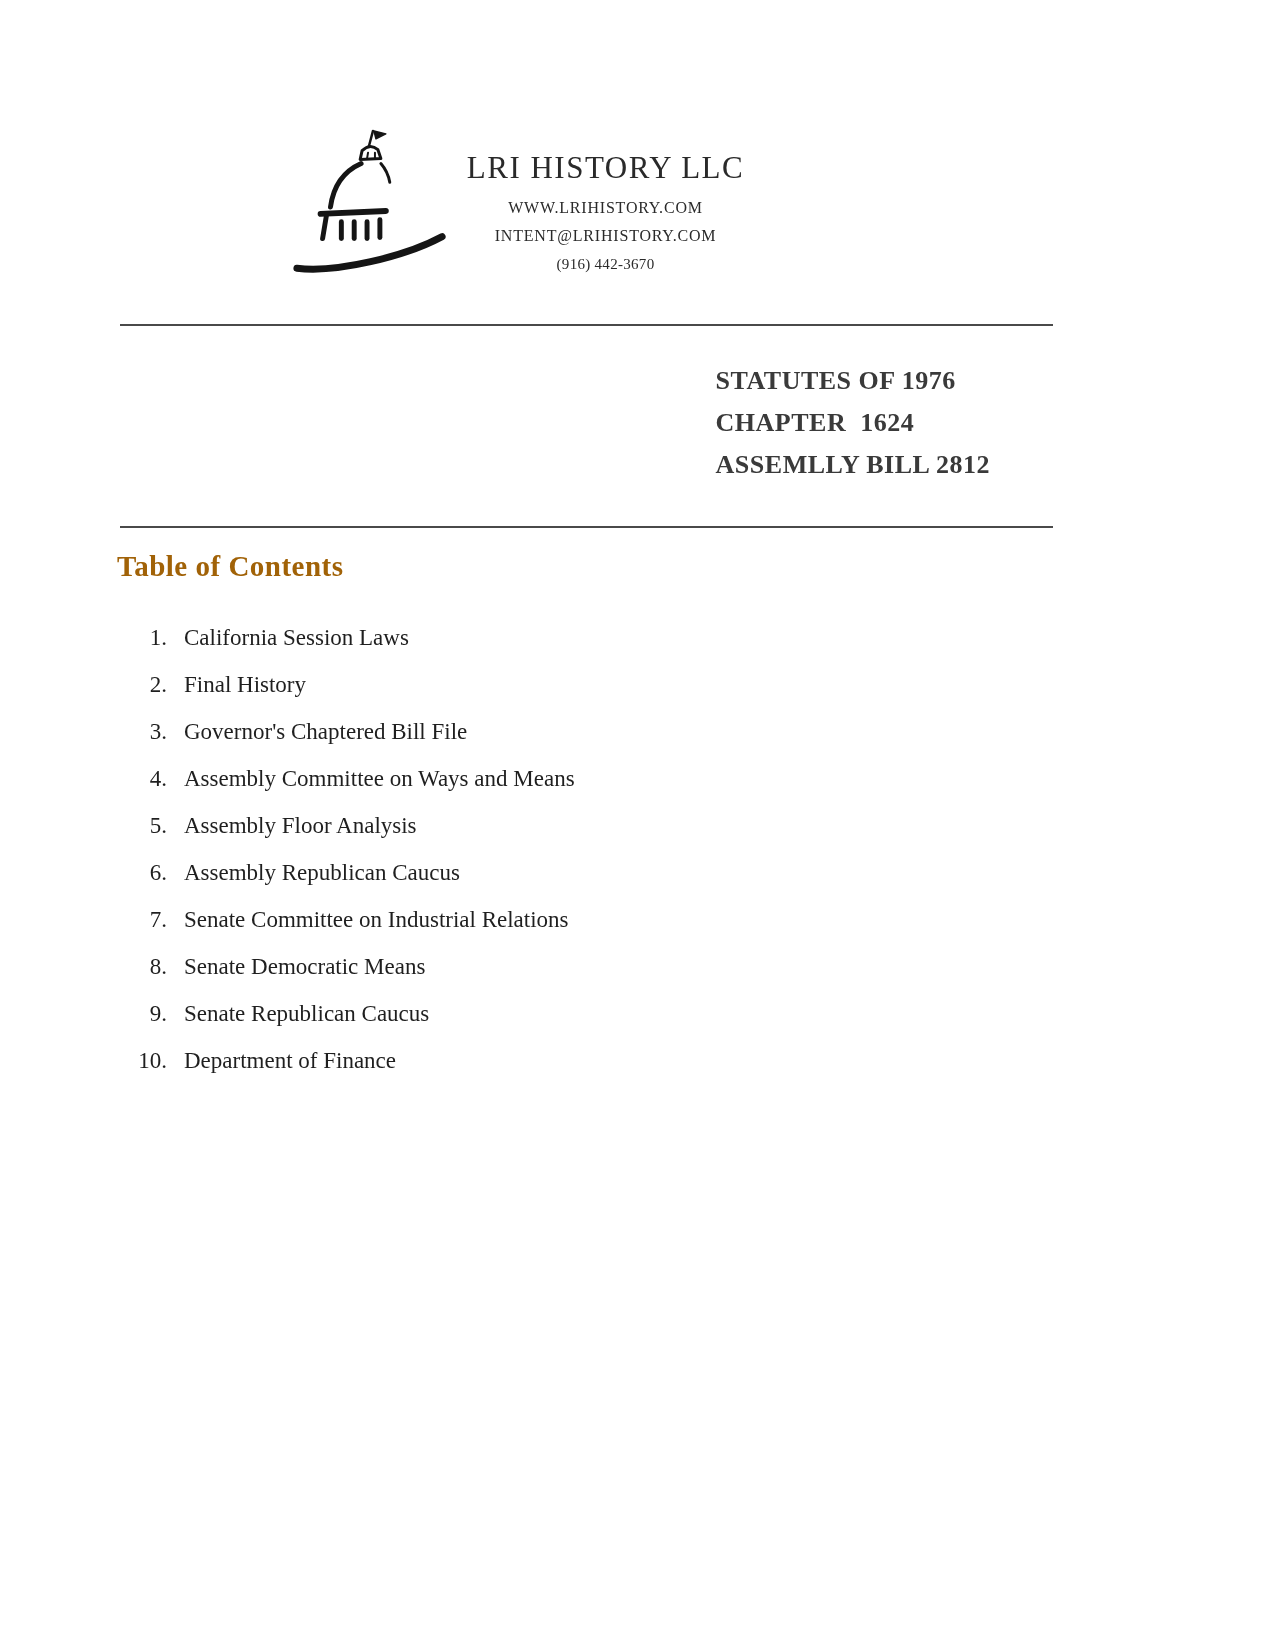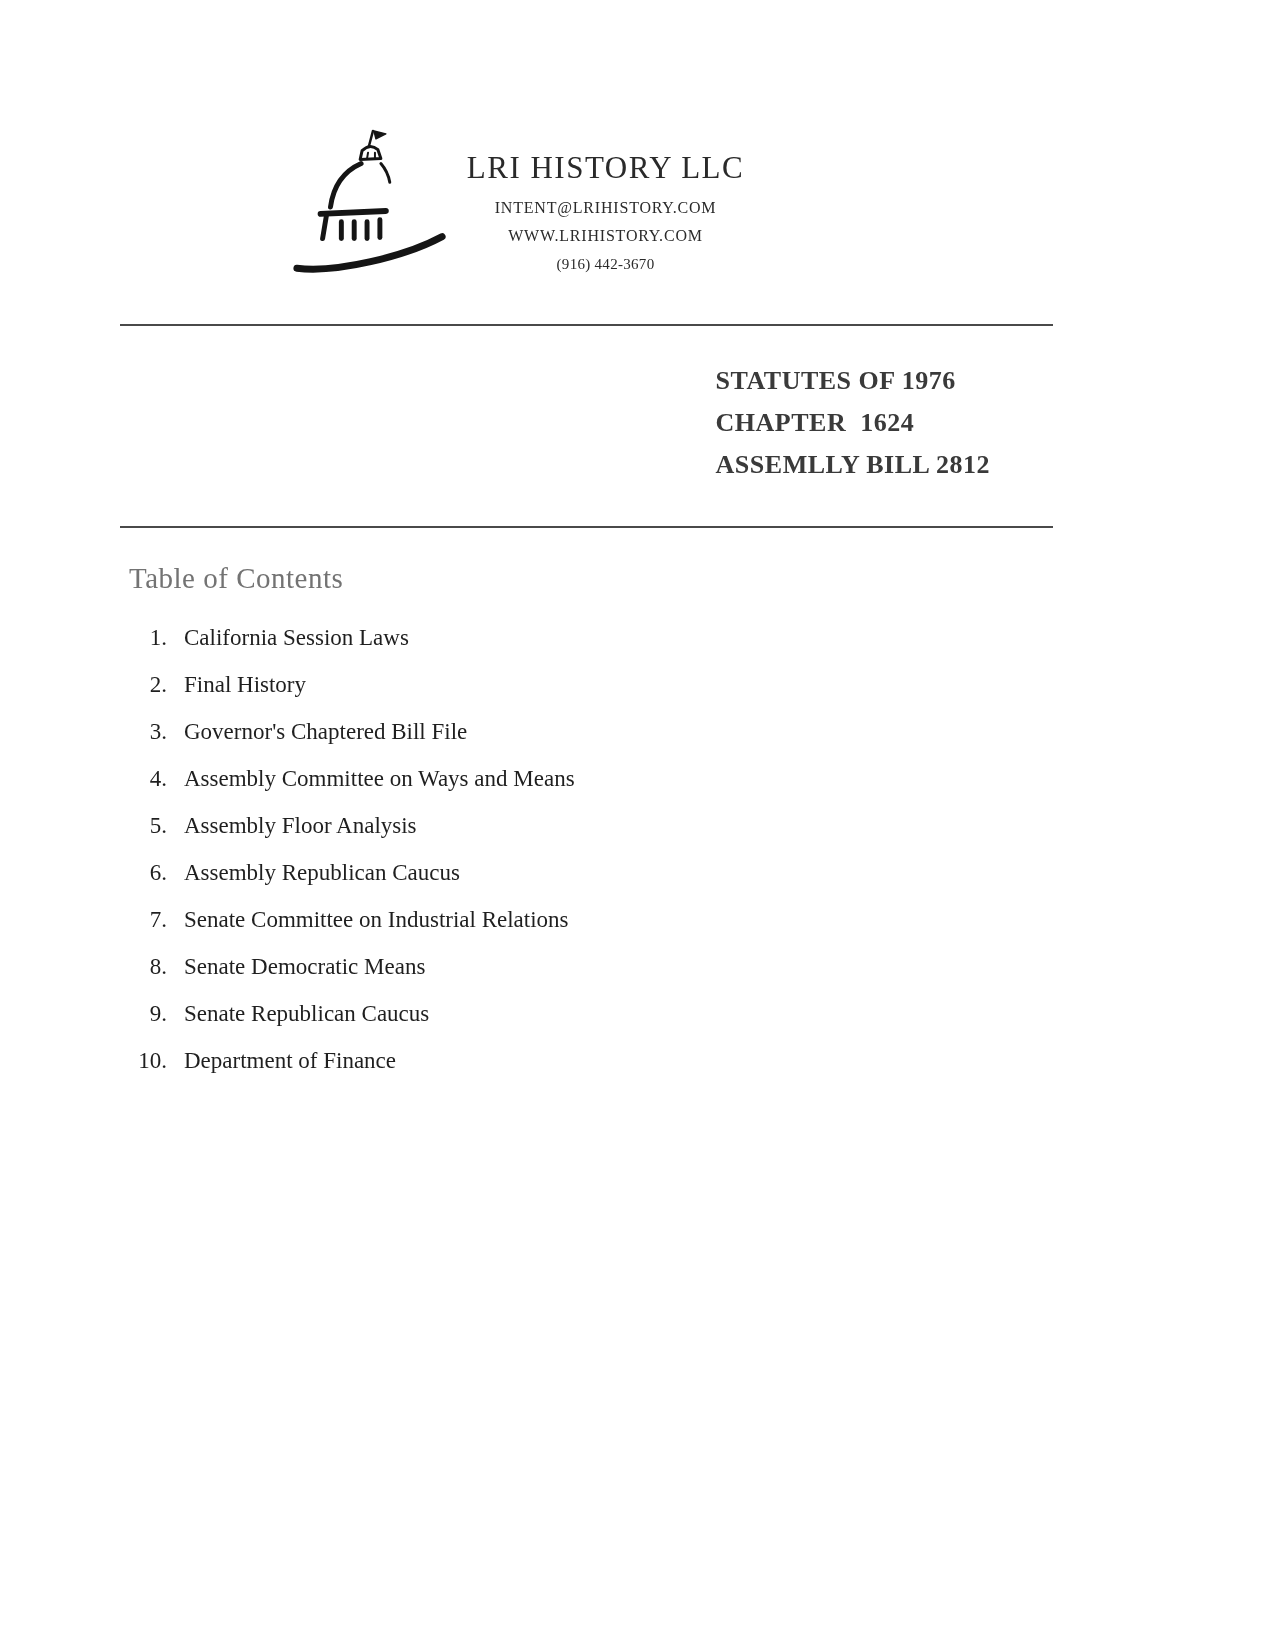--- a/index.html
+++ b/index.html
@@ -74,25 +74,25 @@
     letter-spacing: 0.5px;
     color: #3a3a3a;
   }
   .title-line { white-space: pre; }
 
   
   .toc-heading {
     position: absolute;
     left: 117px;
     top: 550px;
-    margin: 12px;
+    margin: 0;
     font-size: 29px;
-    font-weight: normal;
+    font-weight: bold;
     letter-spacing: 0.5px;
-    color: #737373;
+    color: #a16207;
   }
   .toc-list {
     position: absolute;
     left: 117px;
     top: 614px;
     font-size: 23px;
     color: #1f1f1f;
   }
   .toc-row {
     display: flex;
@@ -140,22 +140,22 @@
           <path d="M76 101 l0 17" stroke-width="5"></path>
           <path d="M89 99 l0 18" stroke-width="5"></path>
 
           <path d="M5 148 C45 153 115 136 152 116" stroke-width="7"></path>
         </g>
       </svg>
     </div>
 
     <div class="letterhead-text">
       <div class="company">LRI HISTORY LLC</div>
+      <div class="contact">WWW.LRIHISTORY.COM</div>
       <div class="contact">INTENT@LRIHISTORY.COM</div>
-      <div class="contact">WWW.LRIHISTORY.COM</div>
       <div class="phone">(916) 442-3670</div>
     </div>
   </header>
 
   <hr class="rule rule-top">
 
   <section class="title-block">
     <div class="title-line">STATUTES OF 1976</div>
     <div class="title-line">CHAPTER  1624</div>
     <div class="title-line">ASSEMLLY BILL 2812</div>

